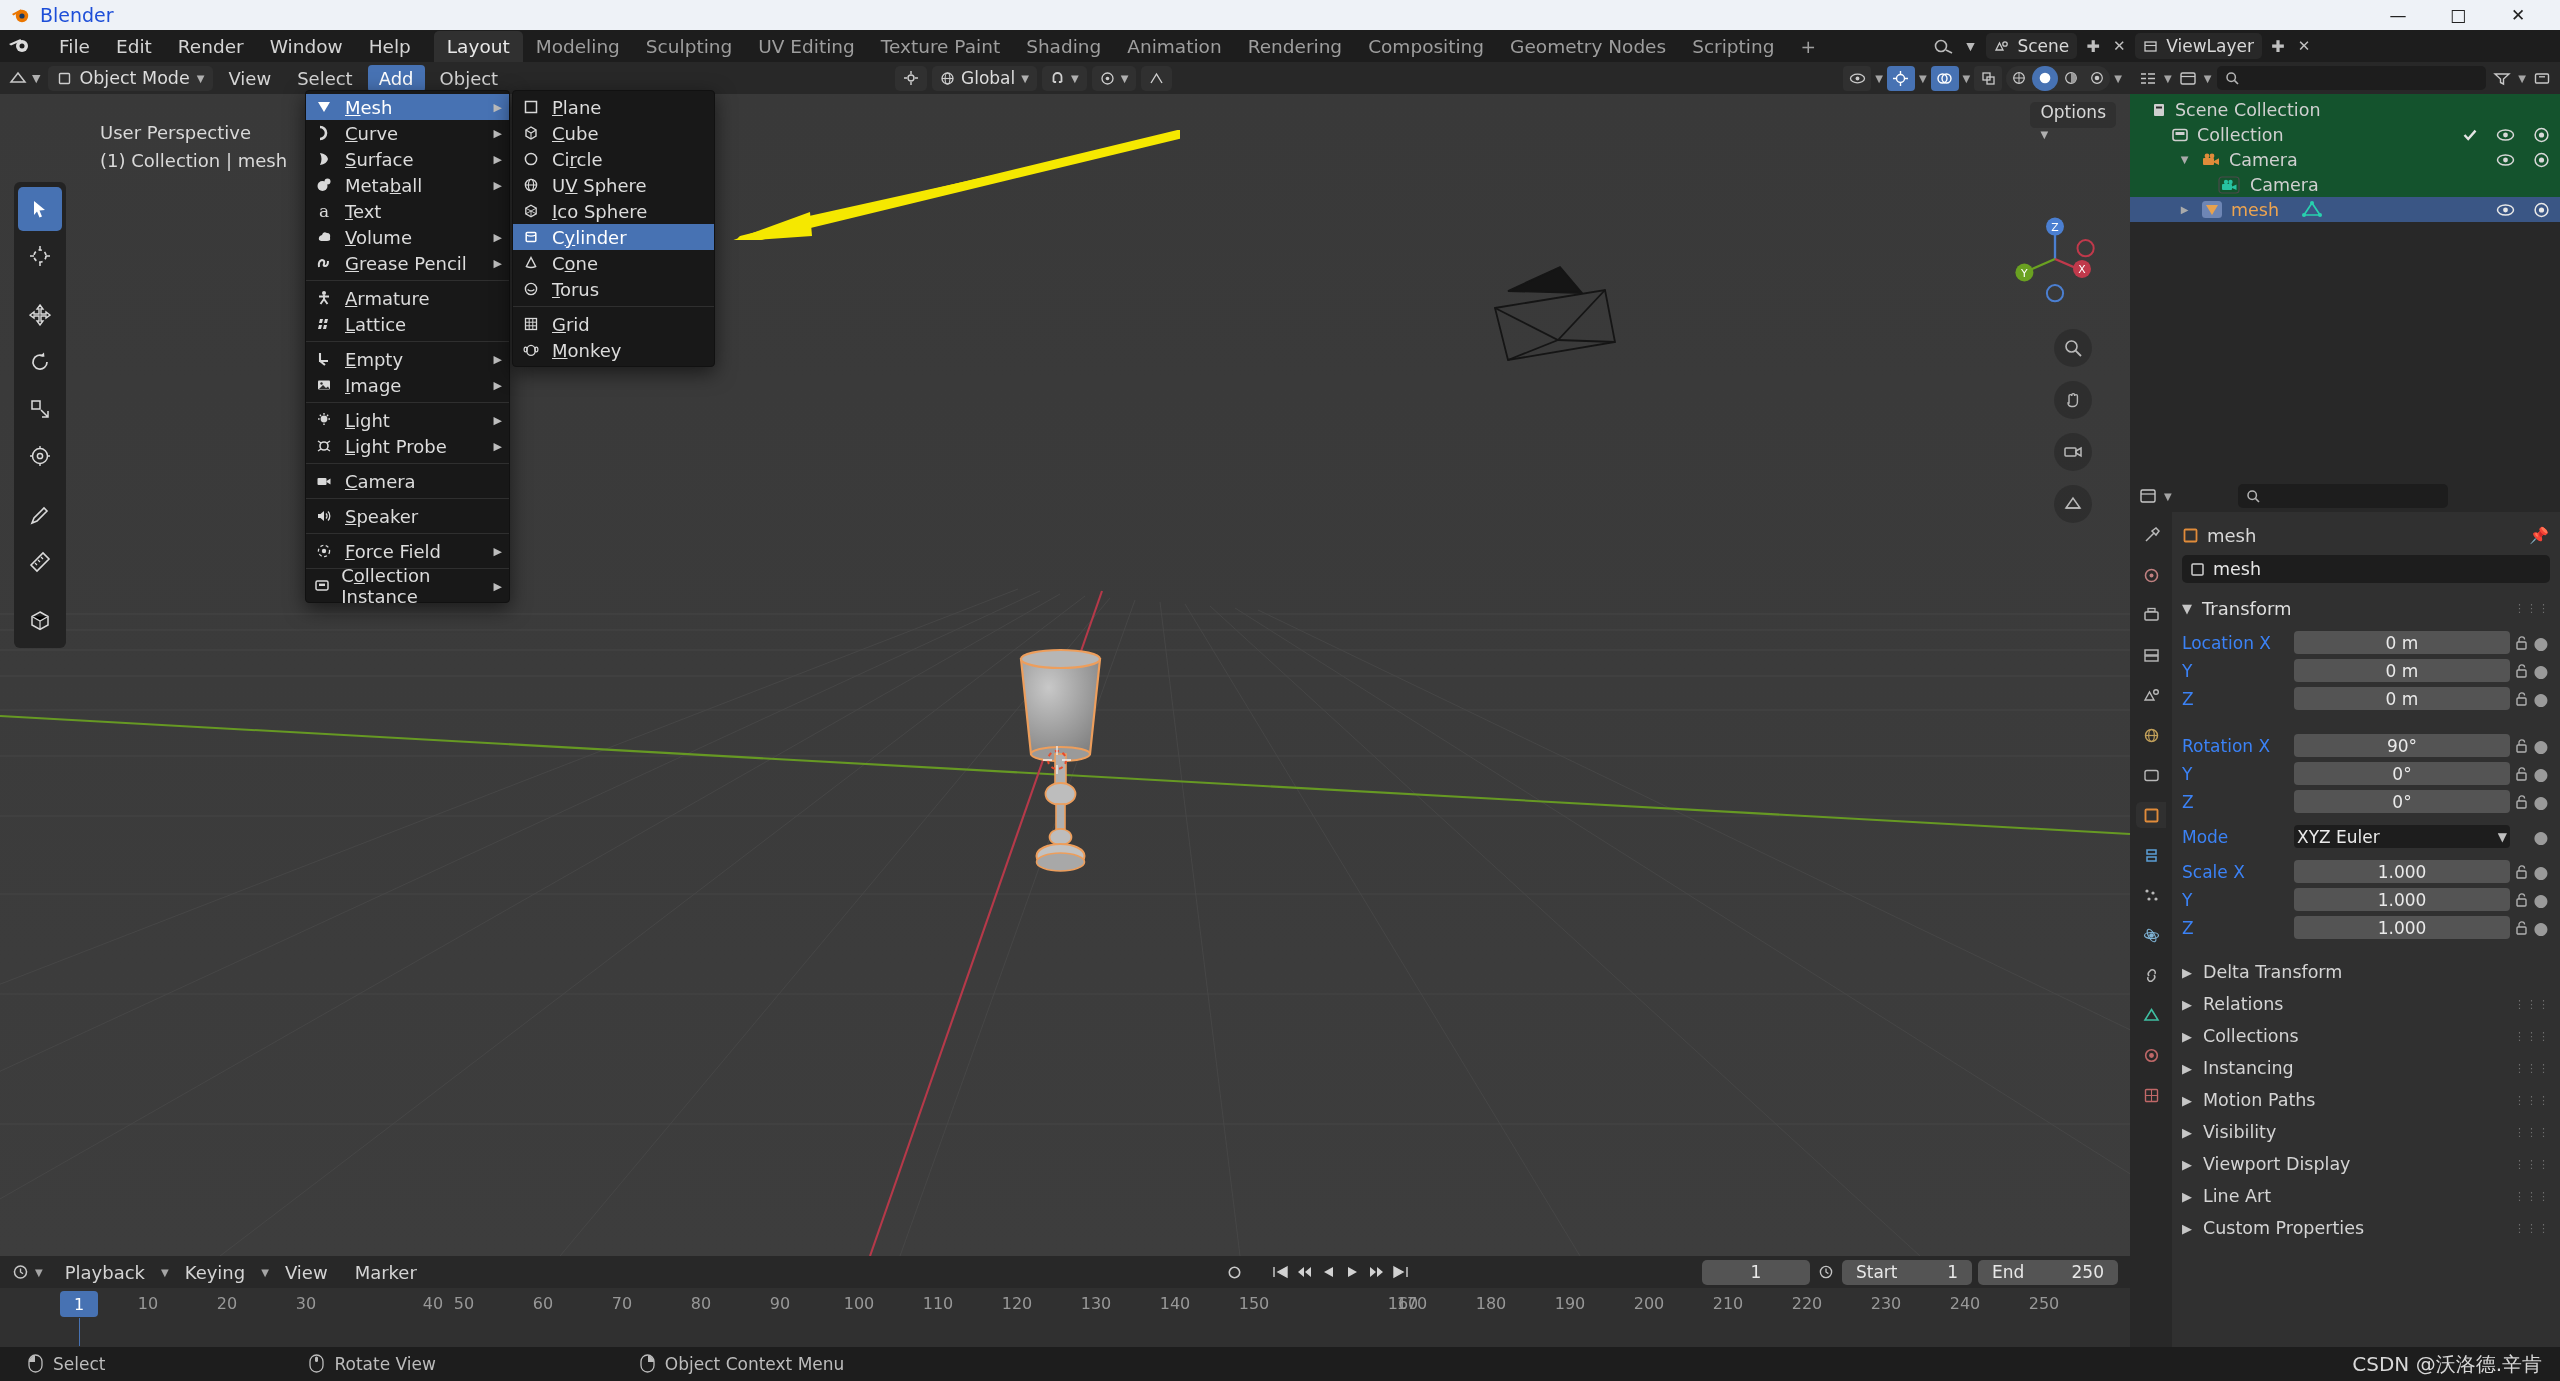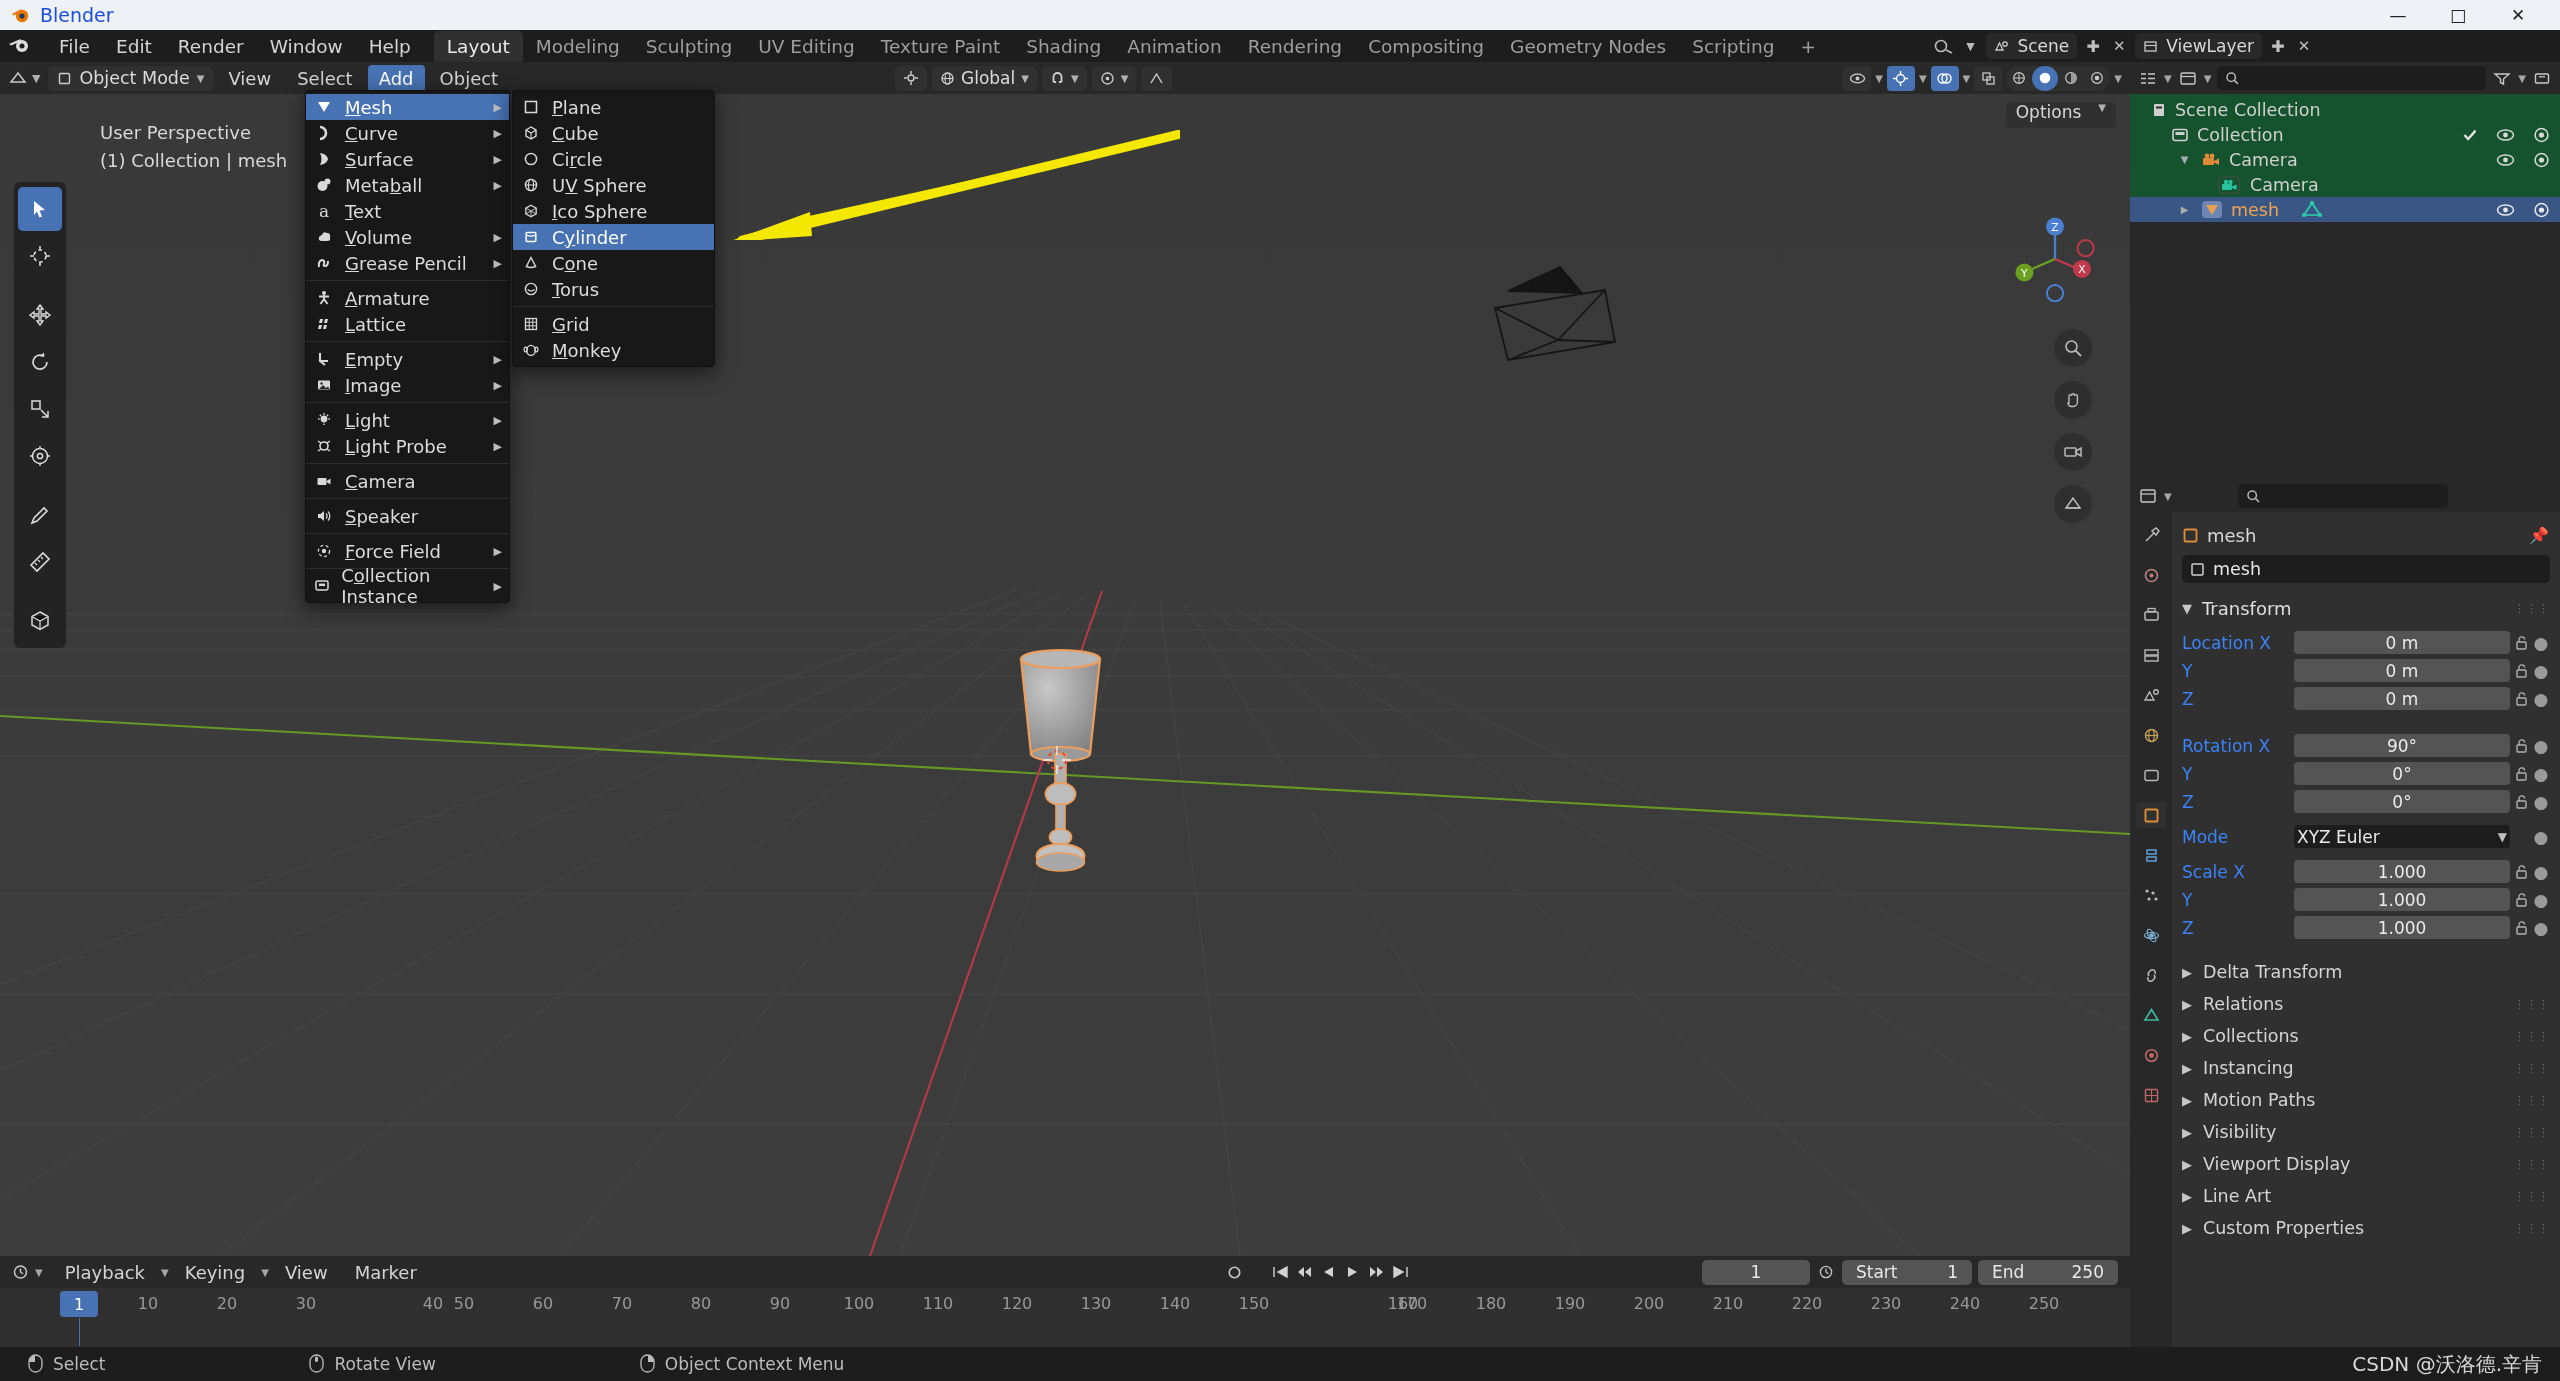--- a/index.html
+++ b/index.html
@@ -73,22 +73,22 @@
 
   
   .viewport {
     position:absolute; left:0; top:94px; width:2130px; height:1162px;
     background:#3b3b3b; overflow:hidden;
   }
   .vp-overlay-tl { position:absolute; left:100px; top:28px; font-size:18px; color:#d9d9d9; pointer-events:none; }
   .vp-overlay-tl .l2 { margin-top:7px; }
   .options-btn {
     position:absolute; right:14px; top:8px; background:#303030; border-radius:5px;
-    height:26px; display:flex; align-items:flex-start; padding:0 10px; gap:17px;
-    font-size:17px; color:#d8d8d8;
+    height:26px; display:flex; align-items:flex-start; padding:0 10px; gap:7px;
+    font-size:17px; color:#d8d8d8;flex-direction:column;
   }
 
   
   .vp-toolbar {
     position:absolute; left:14px; top:88px; width:52px;
     background:#232323; border-radius:6px; padding:5px 0;
     display:flex; flex-direction:column; align-items:center; gap:3px;
   }
   .tool-btn { width:44px; height:44px; border-radius:5px; display:flex;
               align-items:center; justify-content:center; }

